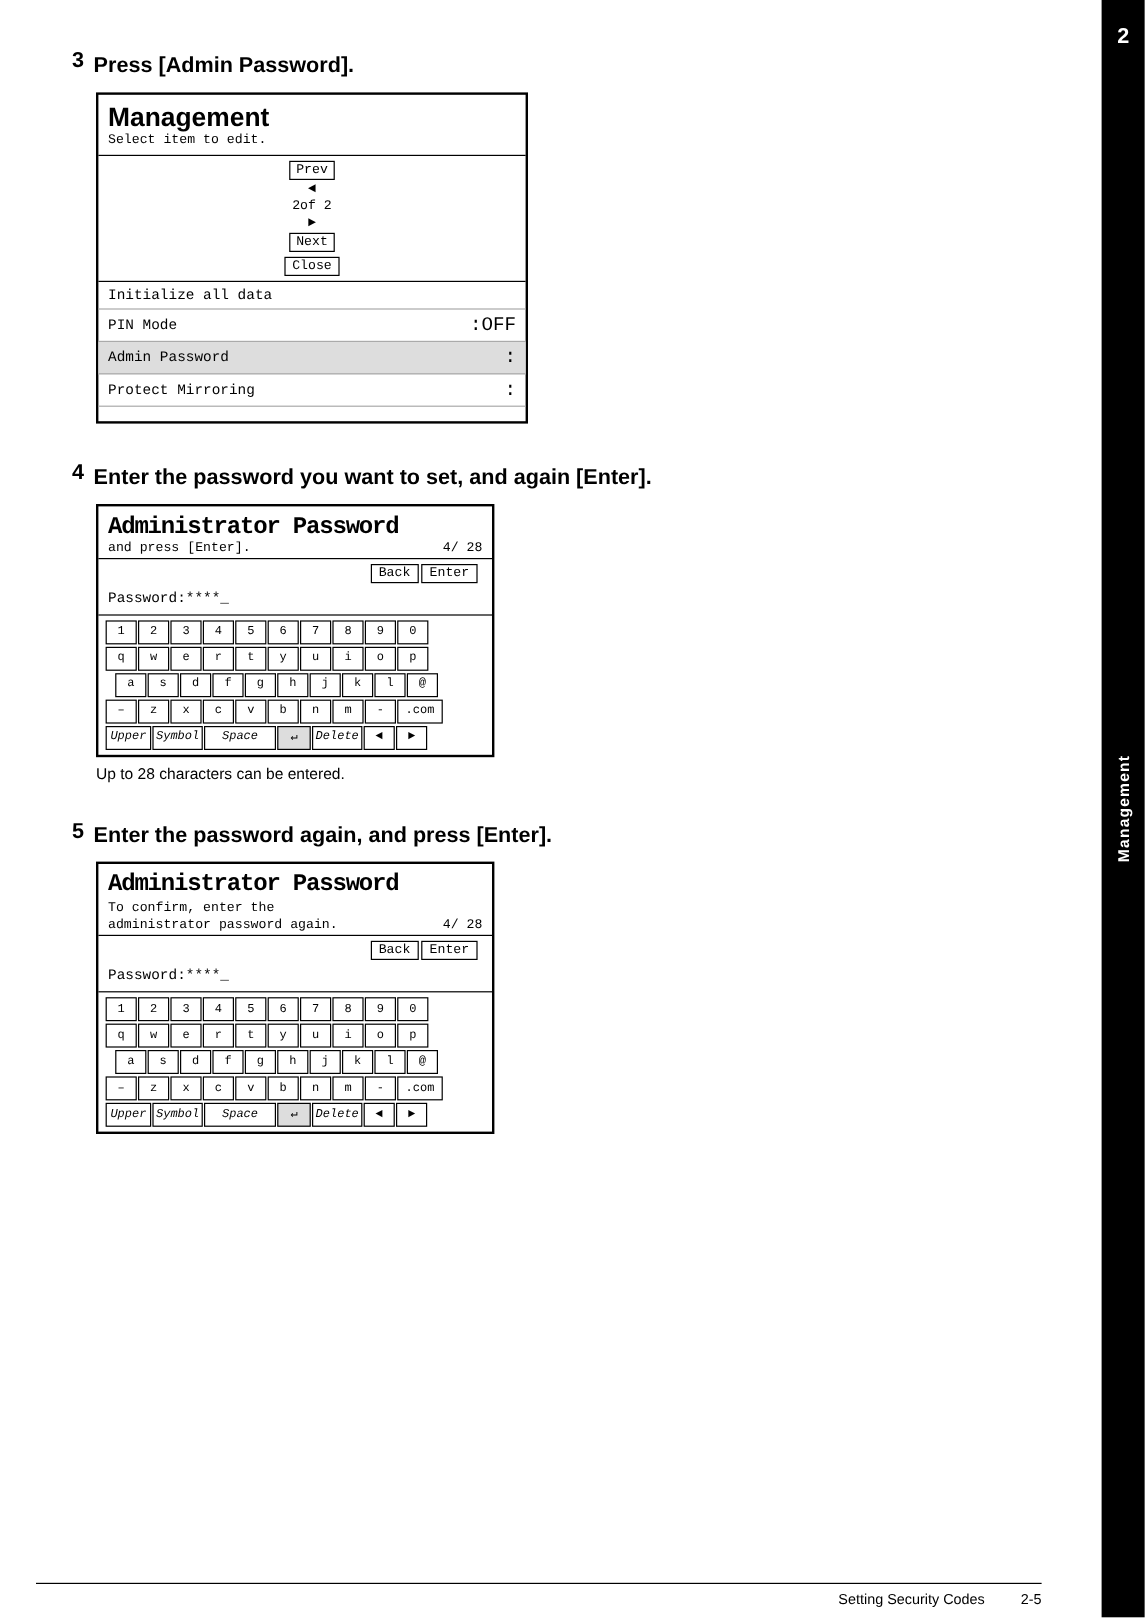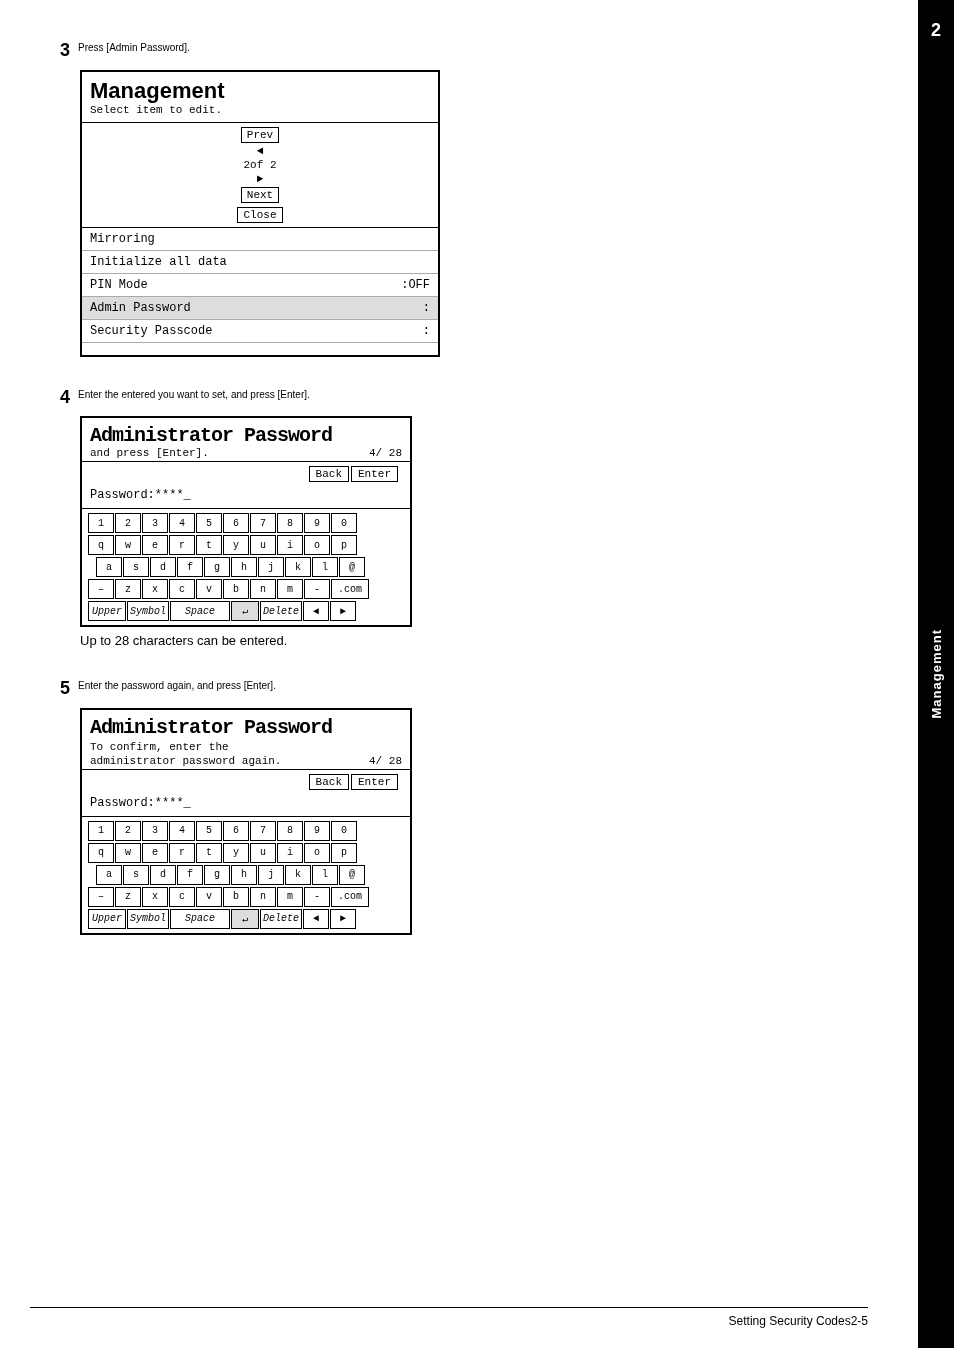--- a/index.html
+++ b/index.html
@@ -115,21 +115,21 @@
       font-family: 'Courier New', Courier, monospace;
       display: flex;
       align-items: center;
     }
 
     .mgmt-item-label {
       flex: 1;
     }
 
     .mgmt-item-value {
-      font-size: 12px;
+      font-size: 16px;
     }
 
     
     .admin-pw-box {
       border: 2px solid #000;
       display: inline-block;
       width: 332px;
       margin-left: 20px;
       background: #fff;
       font-family: 'Courier New', Courier, monospace;
@@ -220,50 +220,52 @@
     .note-text {
       font-family: Arial, sans-serif;
       font-size: 13px;
       margin-left: 20px;
       margin-top: 6px;
       margin-bottom: 16px;
     }
 
     .footer {
       position: absolute;
-      bottom: 20px;
+      bottom: 8px;
       right: 50px;
       font-family: Arial, sans-serif;
       font-size: 12px;
       color: #000;
       border-top: 1px solid #000;
       width: calc(100% - 80px);
       padding-top: 6px;
       display: flex;
       justify-content: flex-end;
+      gap: 30px;
     }
 
     .step-label {
       display: flex;
       align-items: flex-start;
       gap: 8px;
       margin-bottom: 8px;
     }
 
     .step-num-bold {
       font-family: Arial, sans-serif;
       font-size: 18px;
       font-weight: bold;
       line-height: 1.2;
     }
 
     .step-desc {
       font-family: Arial, sans-serif;
-      font-size: 10px;
+      font-size: 18px;
       line-height: 1.6;
+      font-weight: bold;
     }
   </style>
 </head>
 <body>
 
 <div class="page-container">
   <div class="main-content">
 
     <div class="step">
       <div class="step-label">
@@ -277,45 +279,42 @@
         <div class="mgmt-nav">
           <button class="nav-btn">Prev</button>
           <span class="nav-arrow">◄</span>
           <span class="nav-text">2of  2</span>
           <span class="nav-arrow">►</span>
           <button class="nav-btn">Next</button>
           <span style="flex:1"></span>
           <button class="nav-btn">Close</button>
         </div>
         <div class="mgmt-item">
-          <span class="mgmt-item-label">Mirroring</span>
-        </div>
-        <div class="mgmt-item">
           <span class="mgmt-item-label">Initialize all data</span>
         </div>
         <div class="mgmt-item">
           <span class="mgmt-item-label">PIN Mode</span>
           <span class="mgmt-item-value">:OFF</span>
         </div>
         <div class="mgmt-item" style="background:#ddd;justify-content:space-between;">
           <span class="mgmt-item-label">Admin Password</span>
           <span class="mgmt-item-value">:</span>
         </div>
         <div class="mgmt-item">
-          <span class="mgmt-item-label">Security Passcode</span>
+          <span class="mgmt-item-label">Protect Mirroring</span>
           <span class="mgmt-item-value">:</span>
         </div>
         <div style="height:12px;"></div>
       </div>
     </div>
 
     <div class="step" style="margin-top: 20px;">
       <div class="step-label">
         <span class="step-num-bold">4</span>
-        <span class="step-desc">Enter the entered you want to set, and press [Enter].</span>
+        <span class="step-desc">Enter the password you want to set, and again [Enter].</span>
       </div>
 
       <div class="admin-pw-box">
         <div class="admin-pw-title">Administrator Password</div>
         <div style="display:flex; justify-content:space-between; padding: 0 8px 2px 8px; border-bottom: 1px solid #000;">
           <span class="admin-pw-sub" style="padding:0;">and press [Enter].</span>
           <span style="font-size:11px;">4/ 28</span>
         </div>
         <div class="admin-pw-actions">
           <button class="pw-btn">Back</button>

